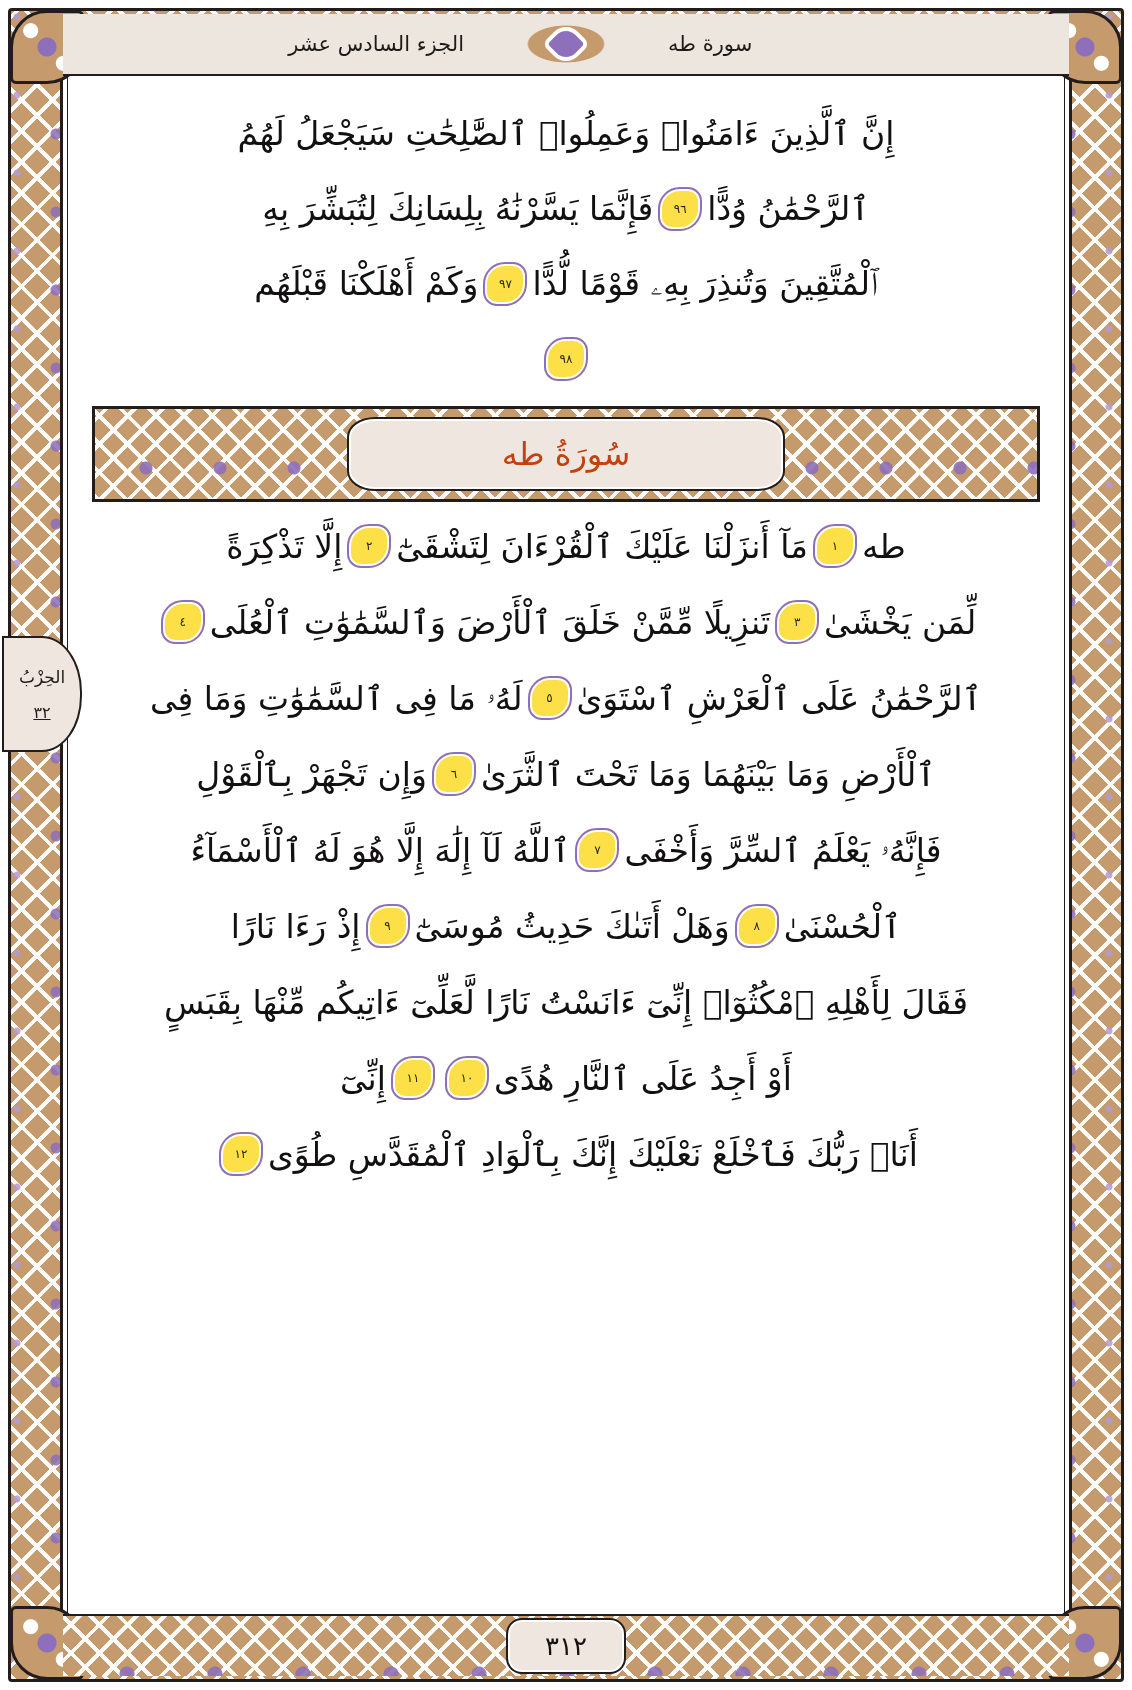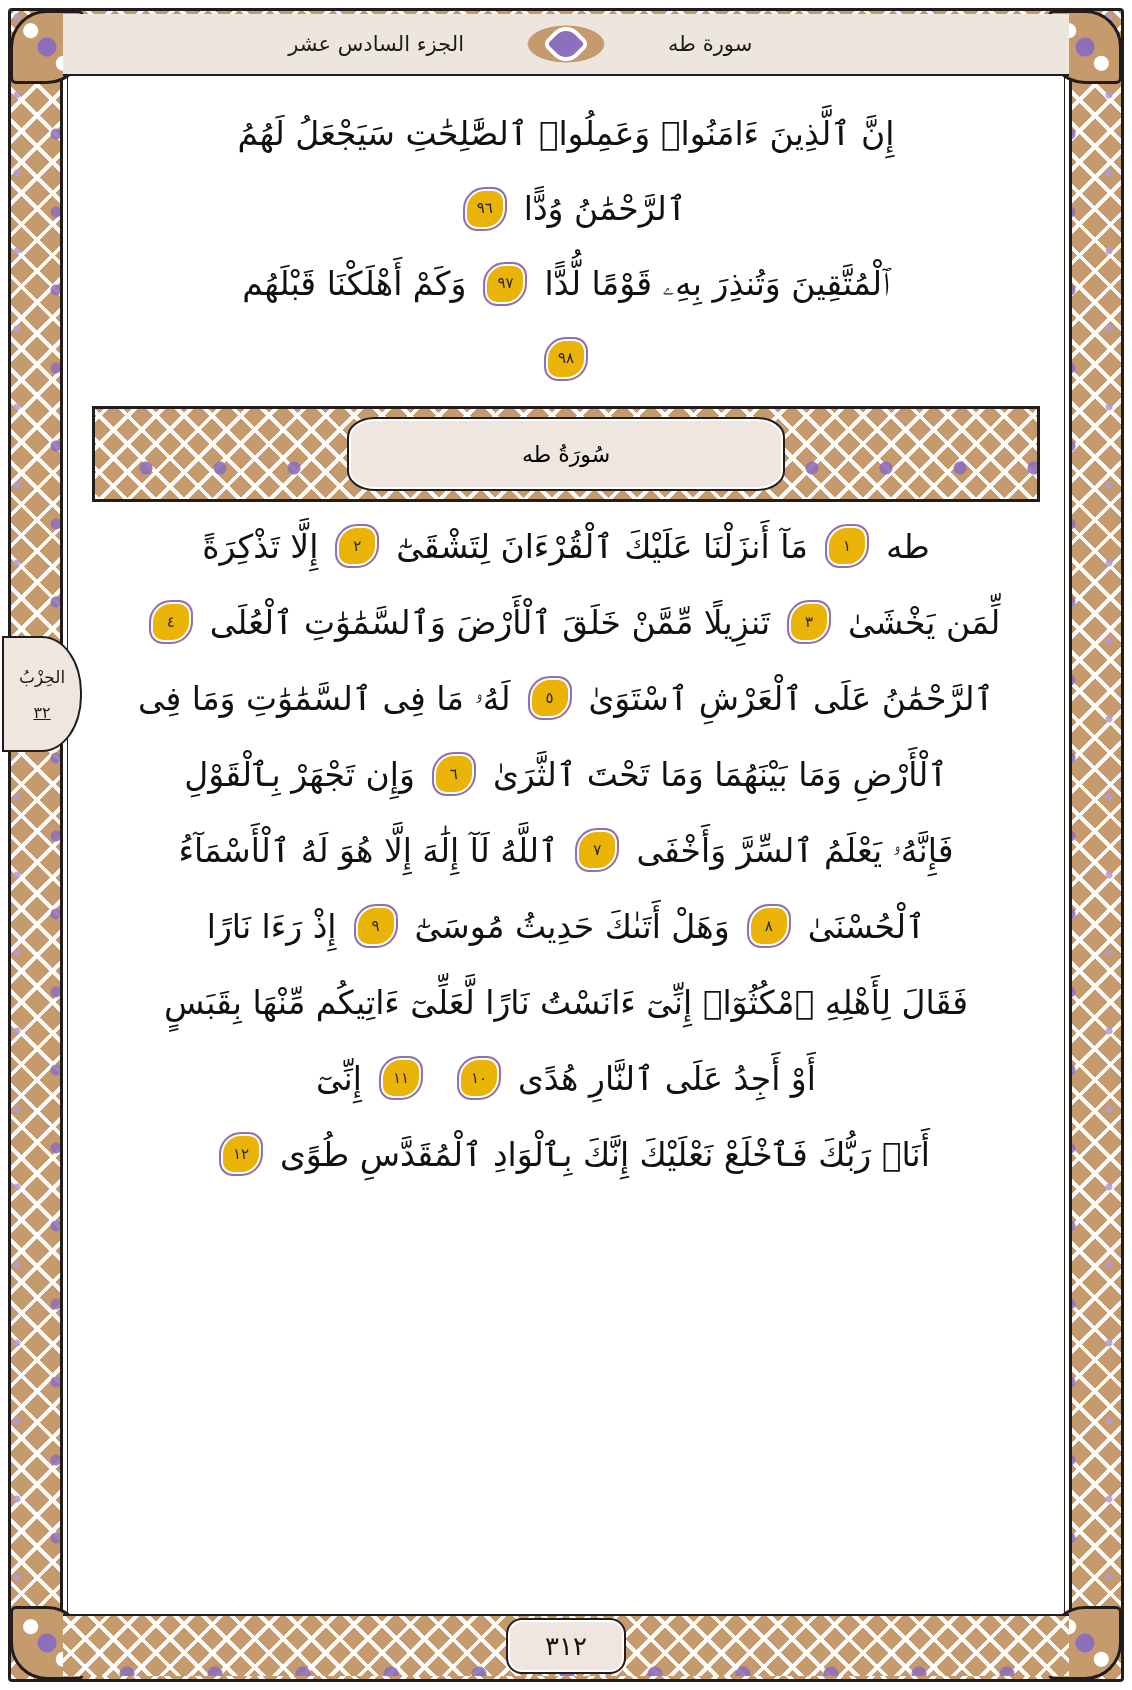--- a/index.html
+++ b/index.html
@@ -152,24 +152,24 @@
     height:66px;
     display:flex;align-items:center;justify-content:center;
     white-space:nowrap;
   }
 
   
   .aya-num{
     display:inline-flex;
     align-items:center;justify-content:center;
     min-width:40px;height:40px;
-    margin:0 17px;
-    font-size:15px;
+    margin:0 5px;
+    font-size:12px;
     color:#2a2422;
-    background:#eab308;
+    background:#fde047;
     border:2px solid #8e6fbb;
     border-radius:50% 32% 50% 32%;
     box-shadow:0 0 0 2px #ffffff inset;
     vertical-align:middle;
     flex:0 0 auto;
   }
 
   
   .surah-band{
     position:relative;
@@ -197,22 +197,22 @@
     position:relative;z-index:2;
     min-width:430px;height:66px;
     background:#efe7df;
     border:2px solid #ffffff;
     border-radius:26px/18px;
     display:flex;align-items:center;justify-content:center;
     box-shadow:0 0 0 2px #221d1c;
   }
   .surah-name{
     direction:rtl;
-    font-size:22px;
-    color:#000000;
+    font-size:32px;
+    color:#c2410c;
     white-space:nowrap;
     text-align:right;
   }
 
   
   .hizb-marker{
     position:absolute;
     left:2px;top:636px;
     width:76px;height:112px;
     z-index:7;
@@ -293,20 +293,21 @@
 
     <div class="block-maryam">
 
       <div class="aya-line">
         <span>إِنَّ ٱلَّذِينَ ءَامَنُوا۟ وَعَمِلُوا۟ ٱلصَّٰلِحَٰتِ سَيَجْعَلُ لَهُمُ</span>
       </div>
 
       <div class="aya-line">
         <span>ٱلرَّحْمَٰنُ وُدًّا</span>
         <span class="aya-num">٩٦</span>
+        <span>فَإِنَّمَا يَسَّرْنَٰهُ بِلِسَانِكَ لِتُبَشِّرَ بِهِ</span>
       </div>
 
       <div class="aya-line">
         <span>ٱلْمُتَّقِينَ وَتُنذِرَ بِهِۦ قَوْمًا لُّدًّا</span>
         <span class="aya-num">٩٧</span>
         <span>وَكَمْ أَهْلَكْنَا قَبْلَهُم</span>
       </div>
 
       <div class="aya-line">
         <span class="aya-num">٩٨</span>

